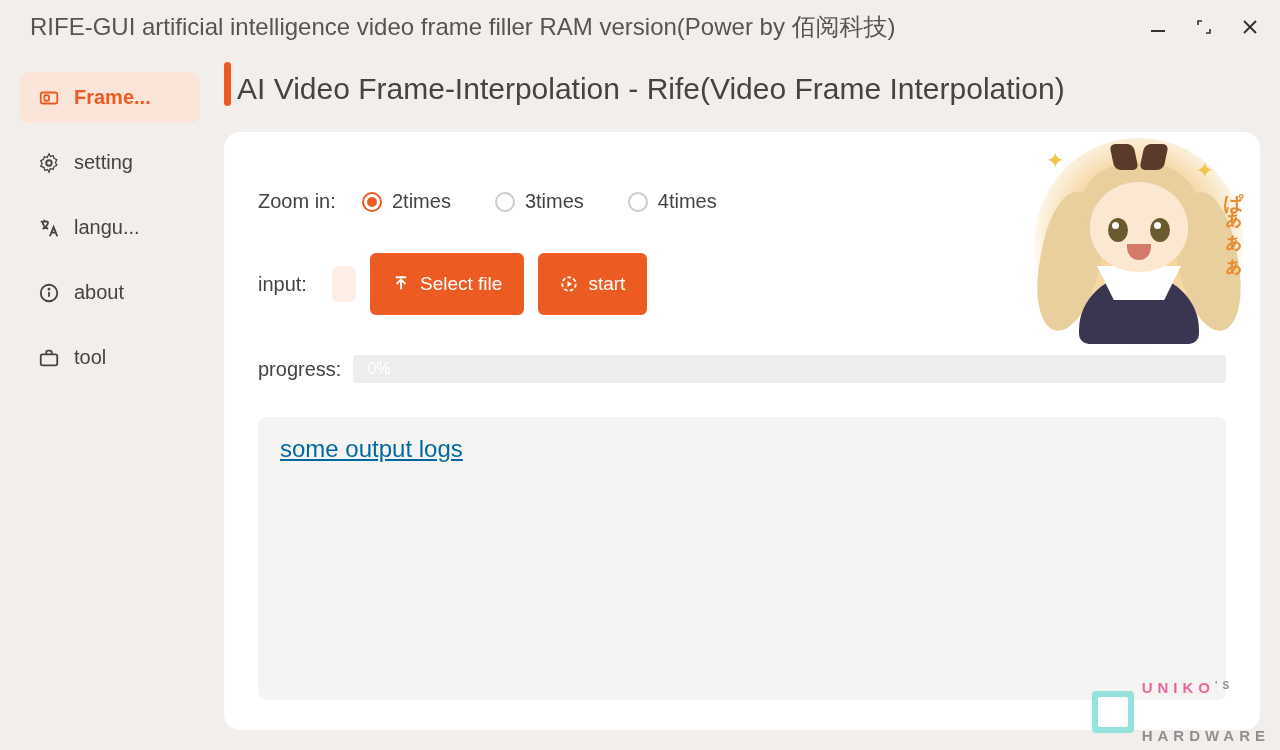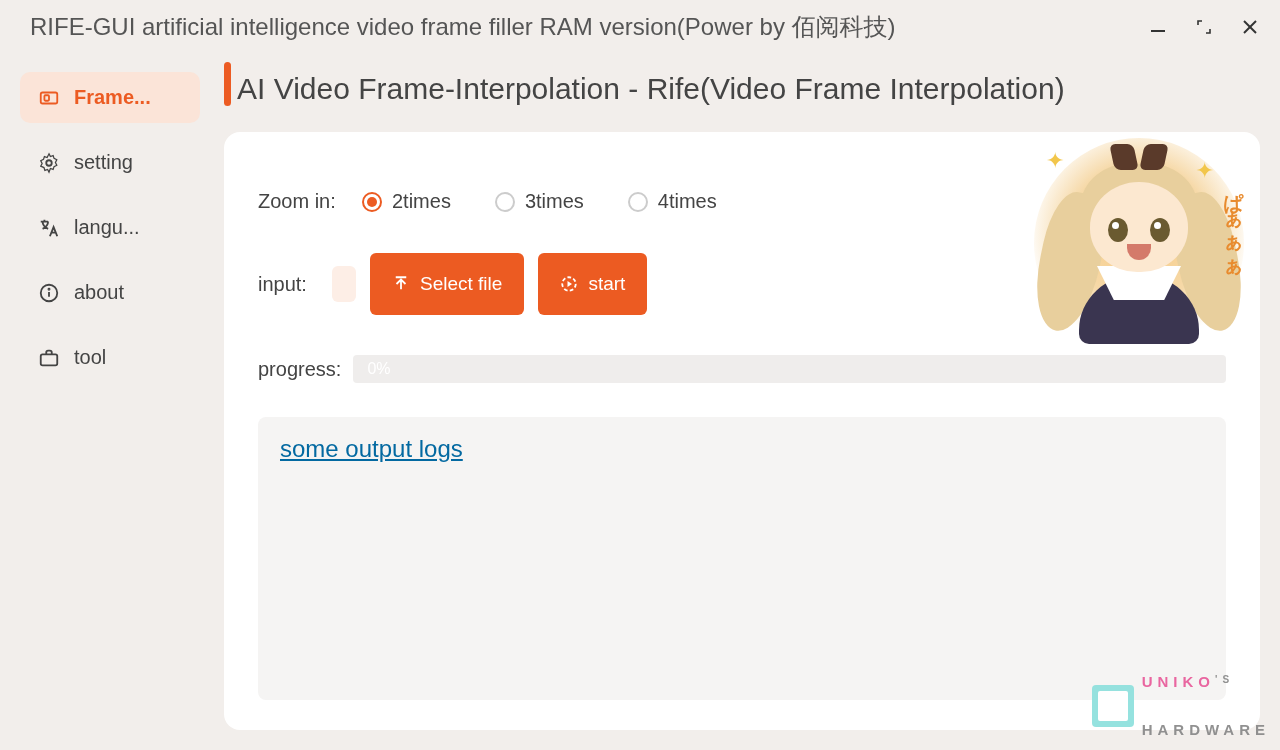--- a/index.html
+++ b/index.html
@@ -59,21 +59,21 @@
 .mascot-bow::before, .mascot-bow::after { content: ""; position: absolute; width: 24px; height: 26px; background: #5a3a2a; border-radius: 6px; top: 0; }
 .mascot-bow::before { left: 0; transform: skewX(12deg); }
 .mascot-bow::after { right: 0; transform: skewX(-12deg); }
 .mascot-body { position: absolute; left: 50%; bottom: 4px; transform: translateX(-50%); width: 120px; height: 70px; background: #3a3550; border-radius: 50% 50% 10px 10px / 80% 80% 10px 10px; }
 .mascot-collar { position: absolute; left: 50%; bottom: 48px; transform: translateX(-50%); width: 84px; height: 34px; background: #fff; clip-path: polygon(0 0, 100% 0, 80% 100%, 20% 100%); }
 .mascot-spark { position: absolute; color: #f2c64b; font-size: 22px; }
 .sp1 { top: 10px; left: 12px; } .sp2 { top: 20px; right: 30px; } .sp3 { bottom: 30px; left: 4px; }
 .mascot-text { position: absolute; right: -4px; top: 40px; writing-mode: vertical-rl; font-size: 20px; color: #e88b2e; font-weight: bold; }
 
 
-.watermark { position: absolute; right: 10px; bottom: 12px; display: flex; align-items: center; gap: 8px; opacity: 0.92; }
+.watermark { position: absolute; right: 10px; bottom: 6px; display: flex; align-items: center; gap: 8px; opacity: 0.92; }
 .wm-badge { width: 42px; height: 42px; background: #8de0dd; border-radius: 4px; position: relative; }
 .wm-badge::after { content: ""; position: absolute; left: 6px; top: 6px; right: 6px; bottom: 6px; background: #fff; border-radius: 2px; }
 .wm-text { font-family: monospace; letter-spacing: 5px; line-height: 1.1; font-weight: bold; }
 .wm-line1 { color: #e85a9a; font-size: 15px; }
 .wm-line2 { color: #888; font-size: 15px; margin-top: 31px; }
 .wm-ap { color: #888; font-size: 10px; vertical-align: top; }
 </style>
 </head>
 <body>
 

